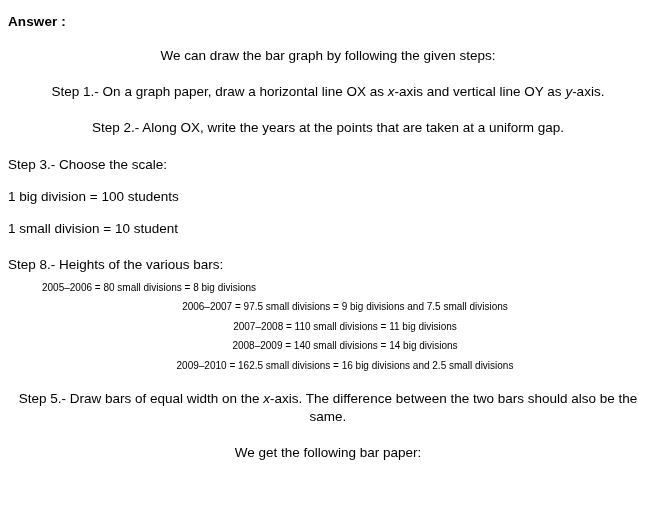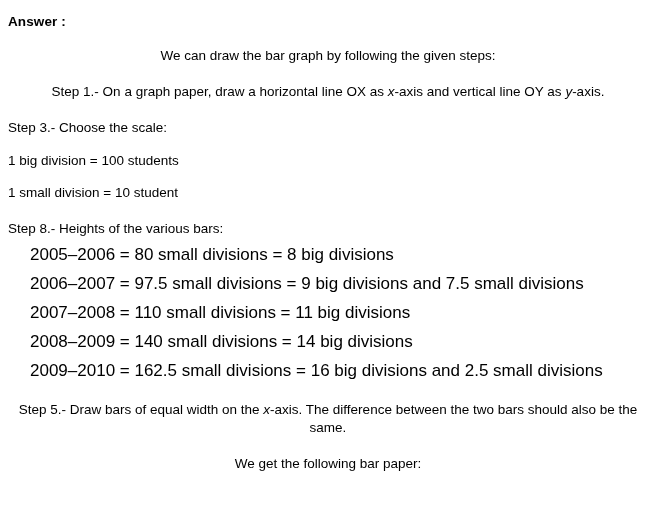--- a/index.html
+++ b/index.html
@@ -39,45 +39,47 @@
     line-height: 1.35;
     margin: 0;
   }
   .steps-block p + p {
     margin-top: 14px;
   }
   .sub-list {
     margin-top: 6px;
   }
   .sub-list p {
-    font-size: 17px;
+    font-size: 10px;
     line-height: 1.35;
-    margin: 0 0 0 22px;
+    margin: 0 0 0 34px;
   }
   .sub-list p + p {
     margin-top: 6px;
+    text-align: center;
   }
   em.axis {
     font-style: italic;
   }
   .wrap-para {
     max-width: 644px;
   }
 </style>
 </head>
 <body>
 
 <div class="page">
 
   <div class="answer-heading">Answer :</div>
 
   <p class="line">We can draw the bar graph by following the given steps:</p>
 
   <p class="line"><span>Step 1.- On a graph paper, draw a horizontal line OX as </span><em class="axis">x</em><span>-axis and vertical line OY as </span><em class="axis">y</em><span>-axis.</span></p>
 
+  <p class="line">Step 2.- Along OX, write the years at the points that are taken at a uniform gap.</p>
 
   <div class="steps-block">
     <p>Step 3.- Choose the scale:</p>
     <p>1 big division = 100 students</p>
     <p>1 small division = 10 student</p>
   </div>
 
   <div class="steps-block">
     <p>Step 8.- Heights of the various bars:</p>
     <div class="sub-list">

